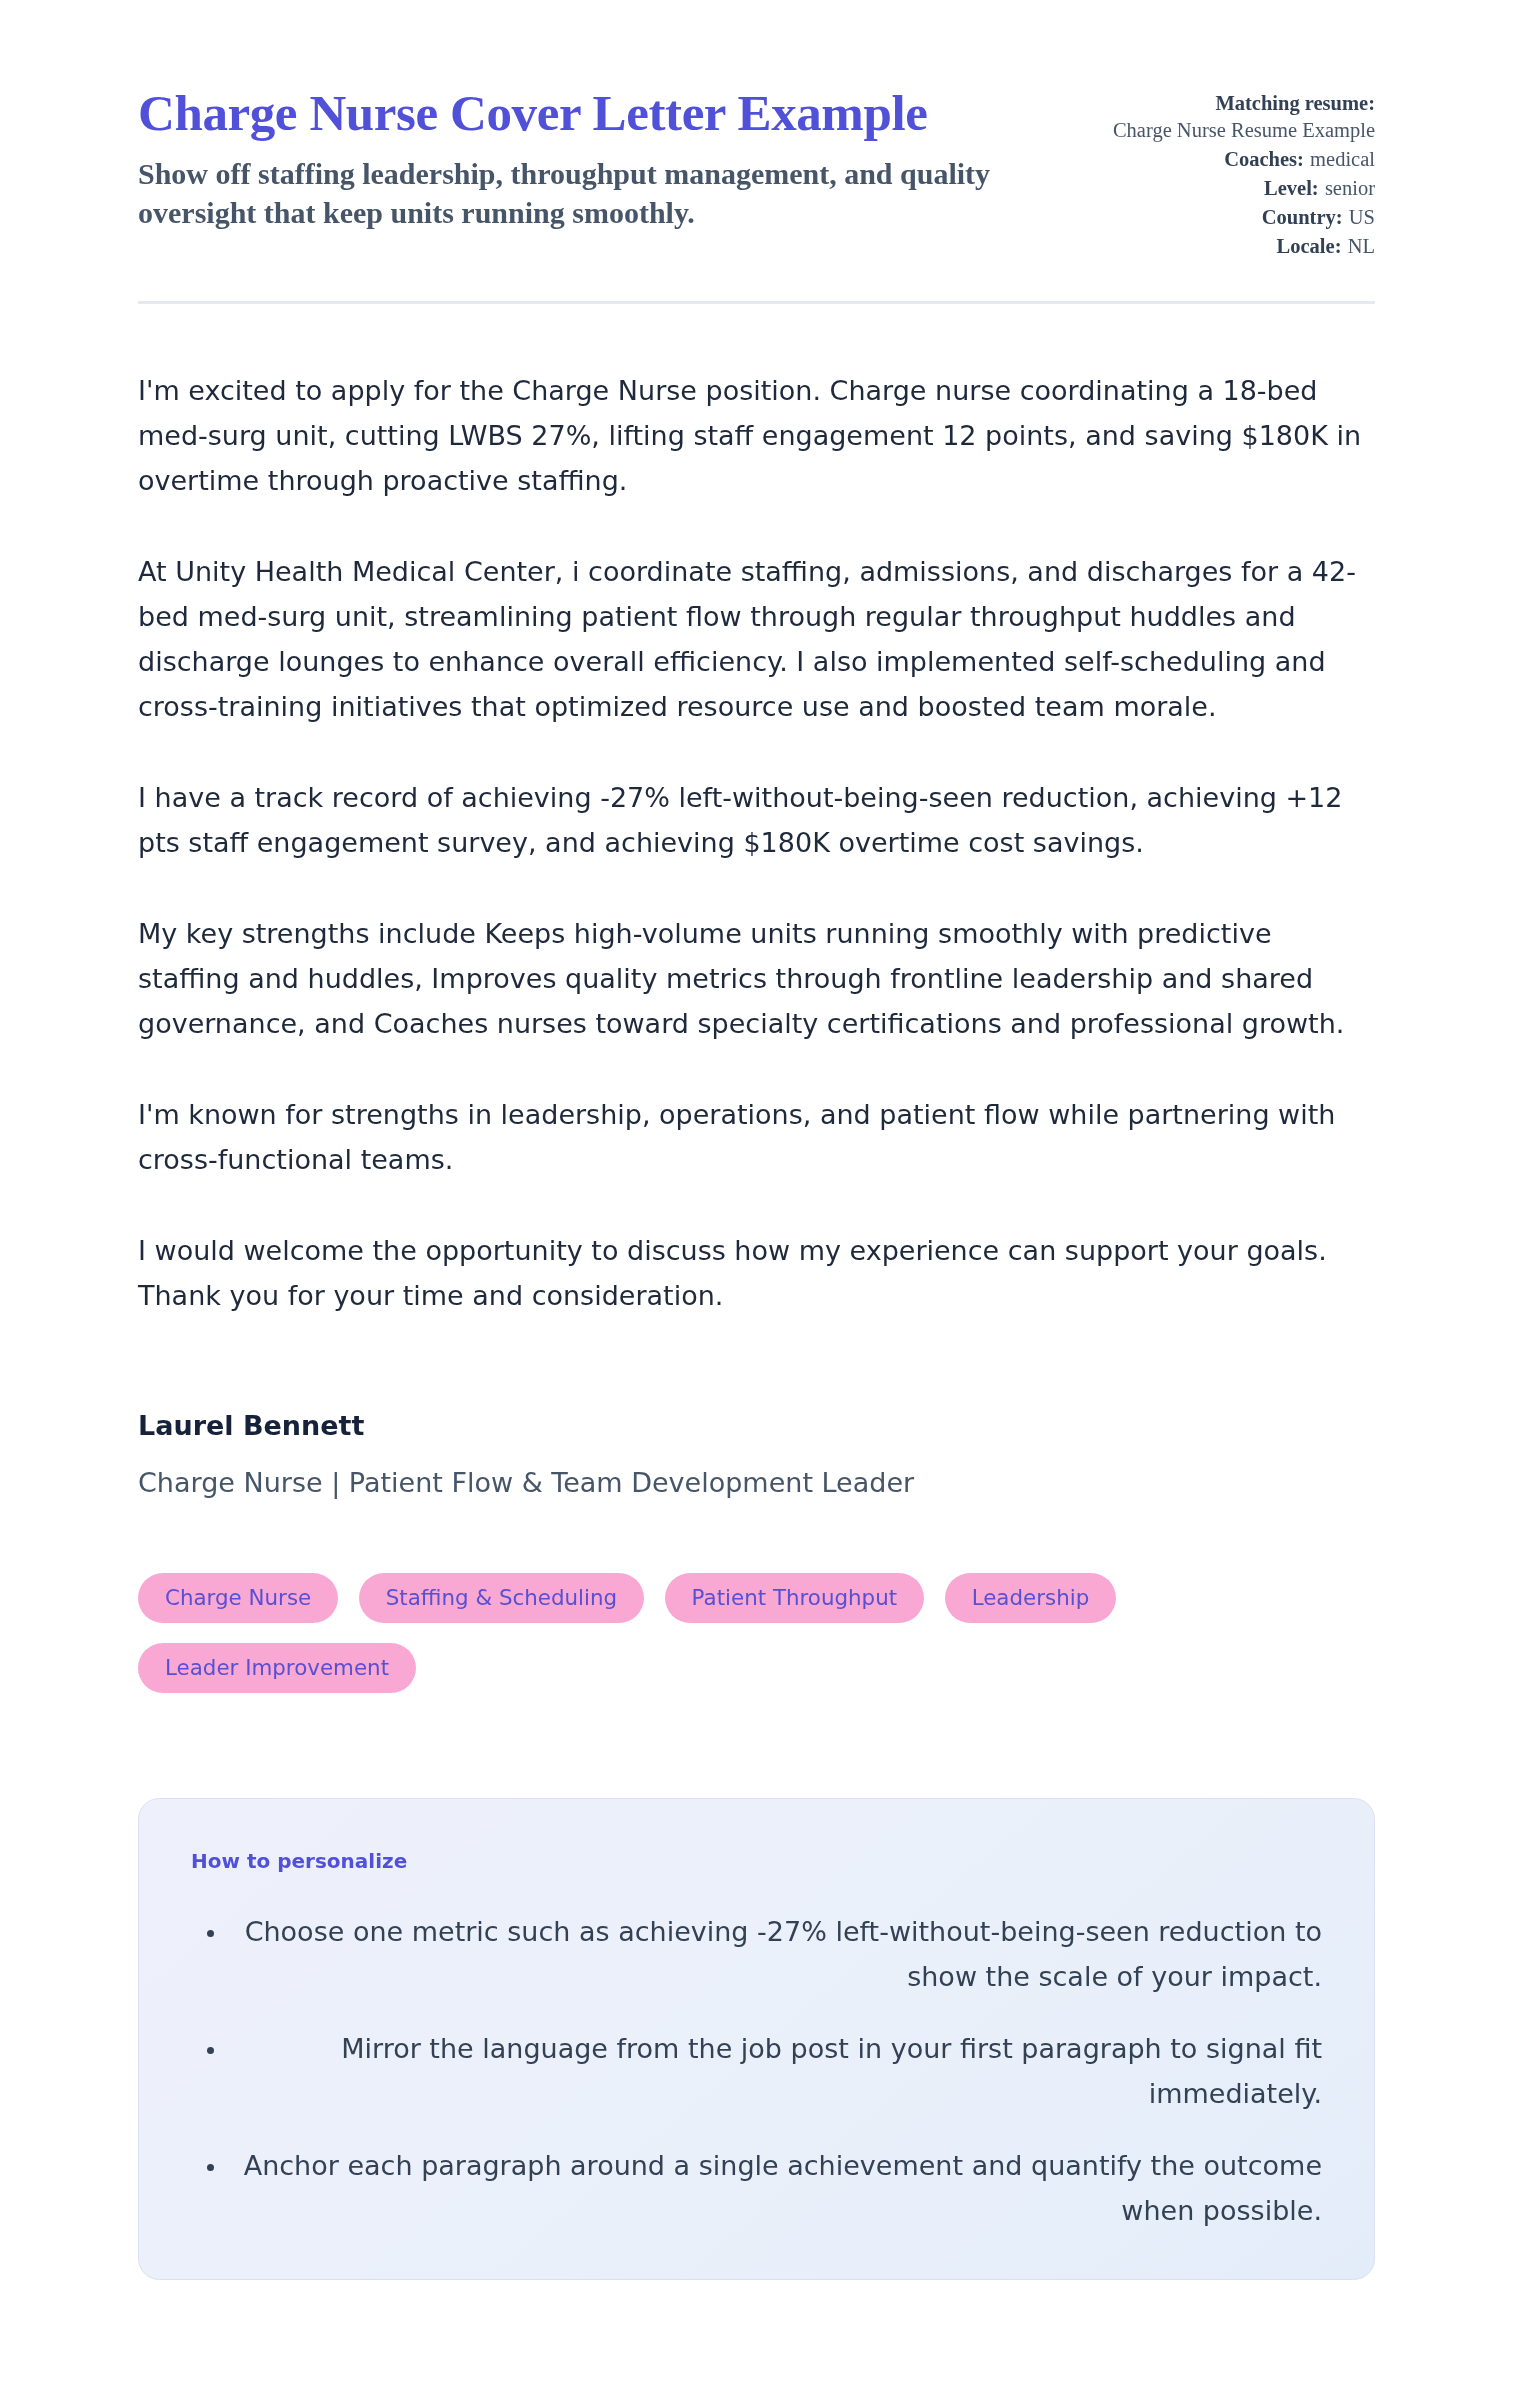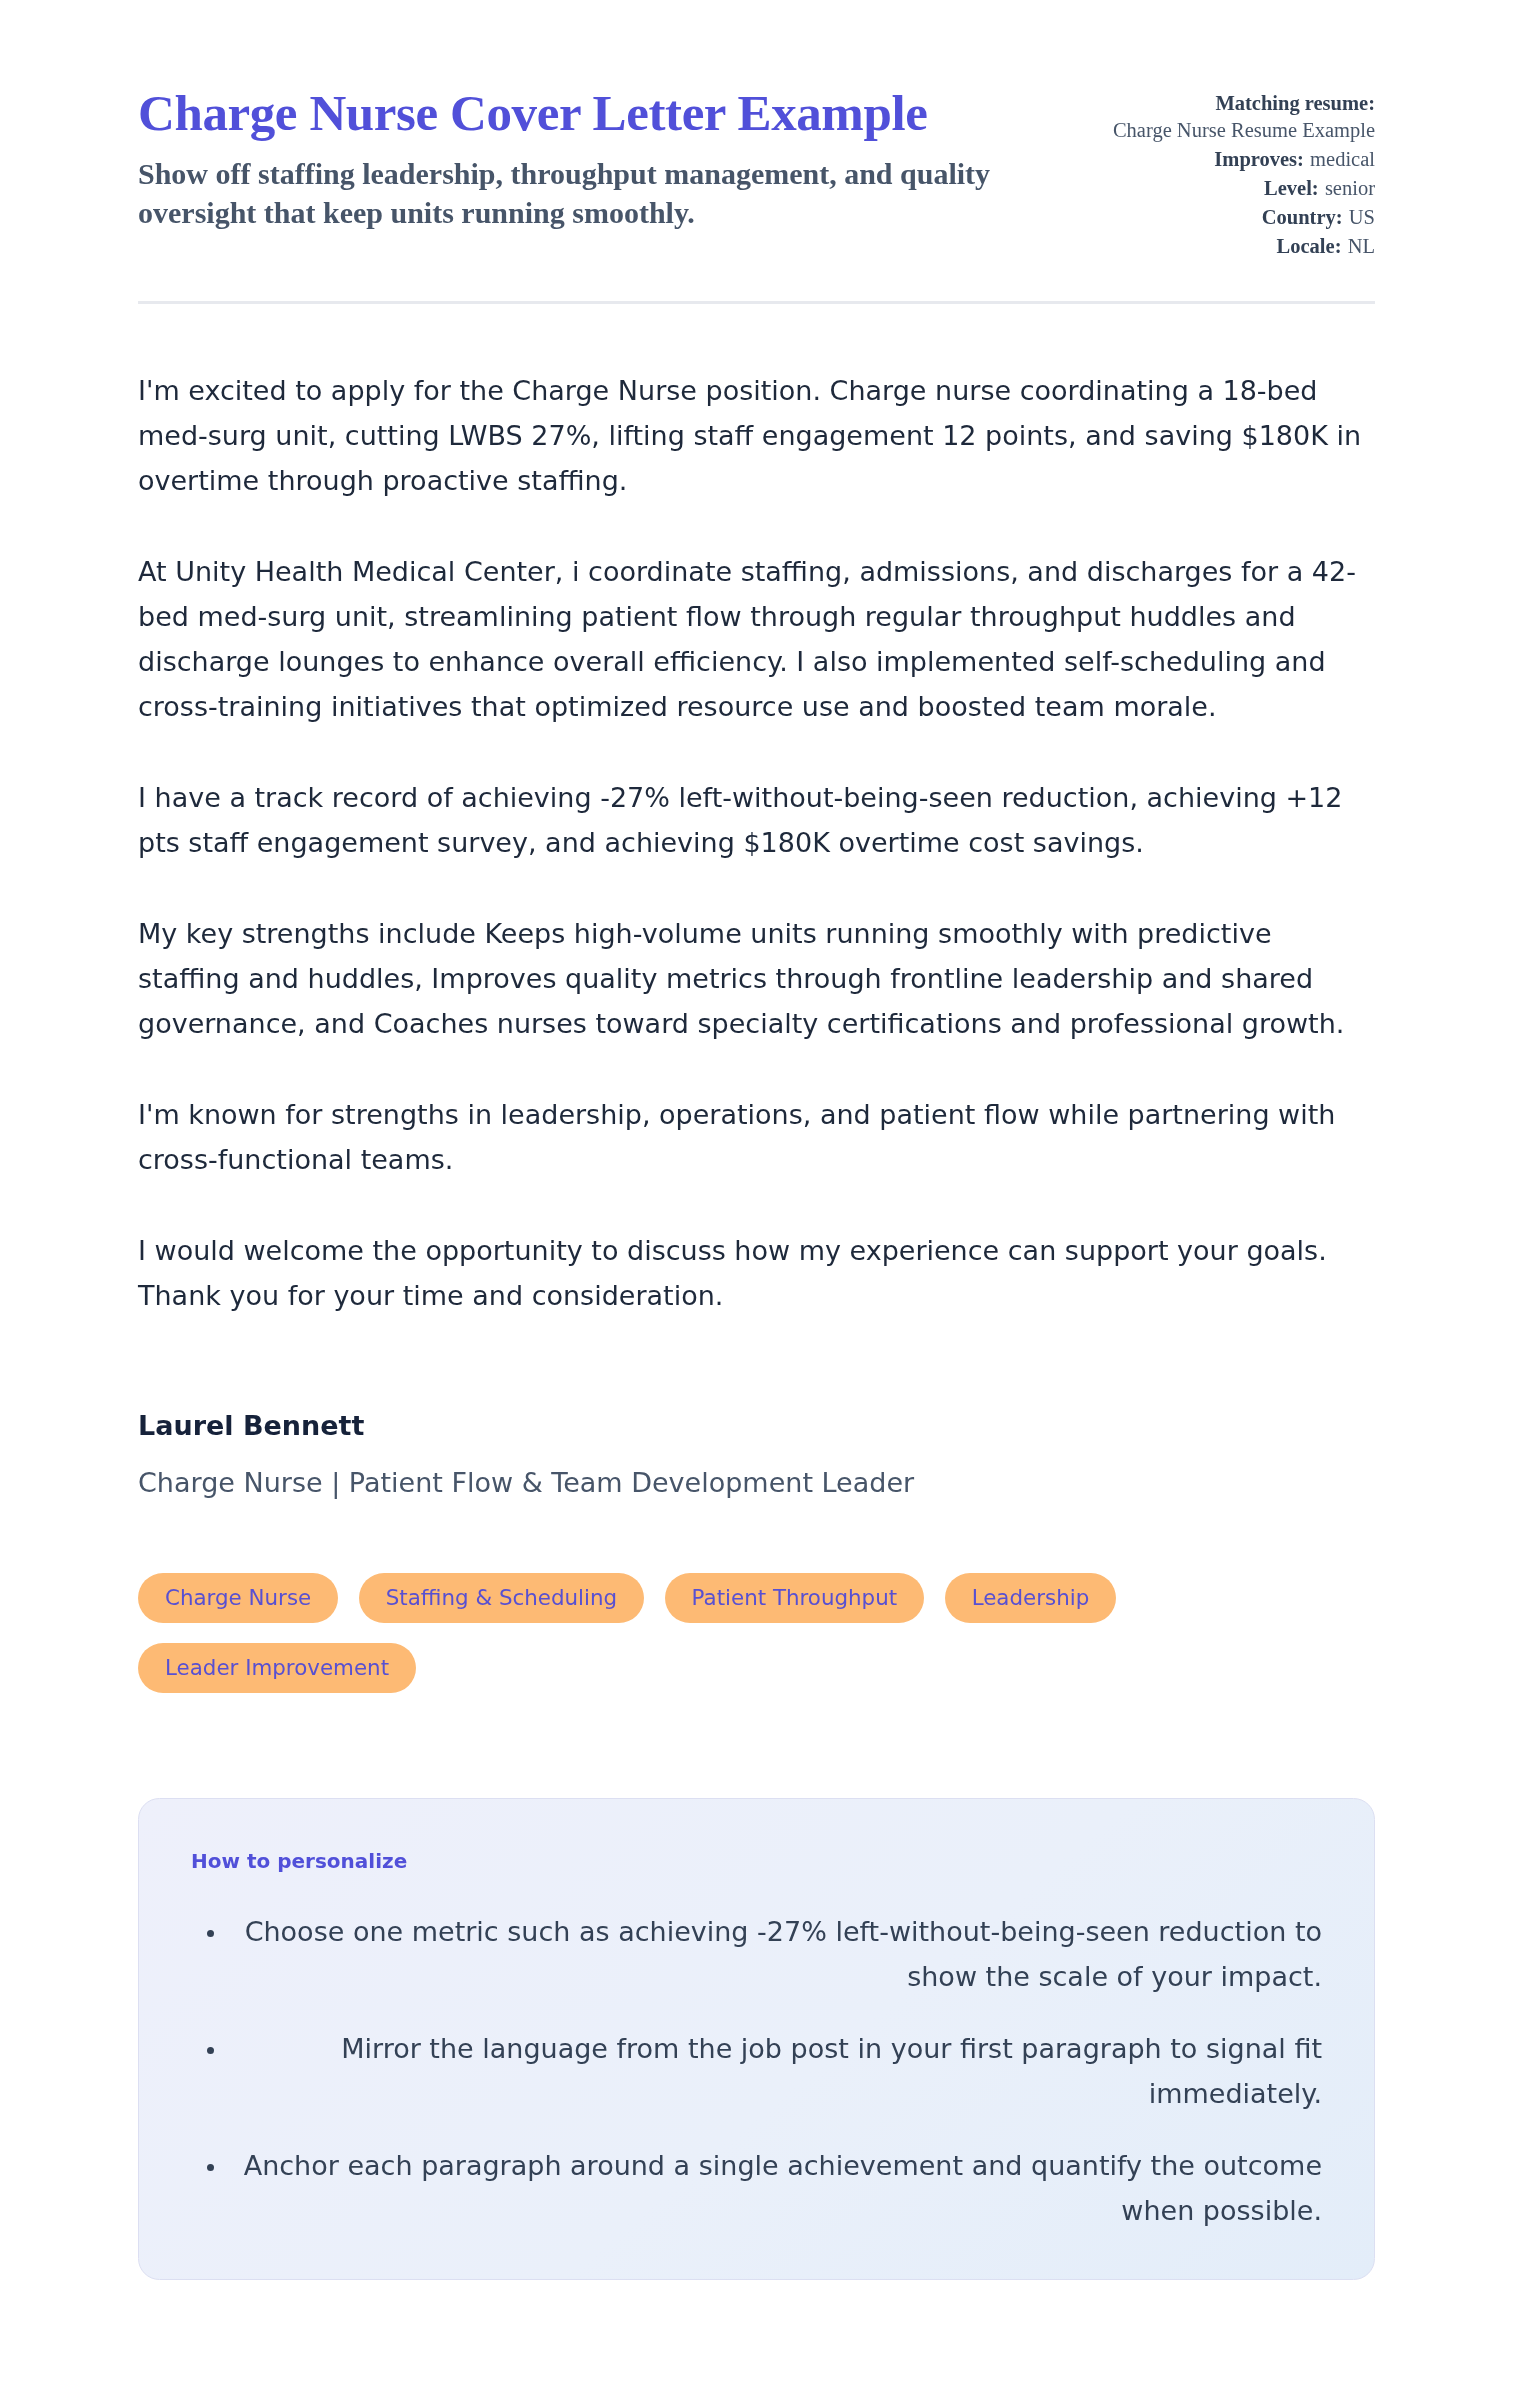--- a/index.html
+++ b/index.html
@@ -86,21 +86,21 @@
   }
   
   .tags {
     margin-top: 71px;
     display: flex;
     flex-wrap: wrap;
     gap: 20.5px;
   }
   .tag-pill {
     display: inline-block;
-    background: #fdba74;
+    background: #f9a8d4;
     color: #5850d2;
     font-size: 21.4px;
     line-height: 1;
     padding: 14.2px 27px;
     border-radius: 889px;
     white-space: nowrap;
     cursor: pointer;
   }
   
   .tips-box {
@@ -140,21 +140,21 @@
     <div class="header-left">
       <h1 class="page-title">Charge Nurse Cover Letter Example</h1>
       <div class="page-subtitle">Show off staffing leadership, throughput management, and quality oversight that keep units running smoothly.</div>
     </div>
     <div class="resume-meta">
       <div class="meta-row">
         <span class="meta-label">Matching resume:</span>
         <div class="meta-value-block">Charge Nurse Resume Example</div>
       </div>
       <div class="meta-row">
-        <span class="meta-label">Improves:</span><span class="meta-value-inline">medical</span>
+        <span class="meta-label">Coaches:</span><span class="meta-value-inline">medical</span>
       </div>
       <div class="meta-row">
         <span class="meta-label">Level:</span><span class="meta-value-inline">senior</span>
       </div>
       <div class="meta-row">
         <span class="meta-label">Country:</span><span class="meta-value-inline">US</span>
       </div>
       <div class="meta-row">
         <span class="meta-label">Locale:</span><span class="meta-value-inline">NL</span>
       </div>

